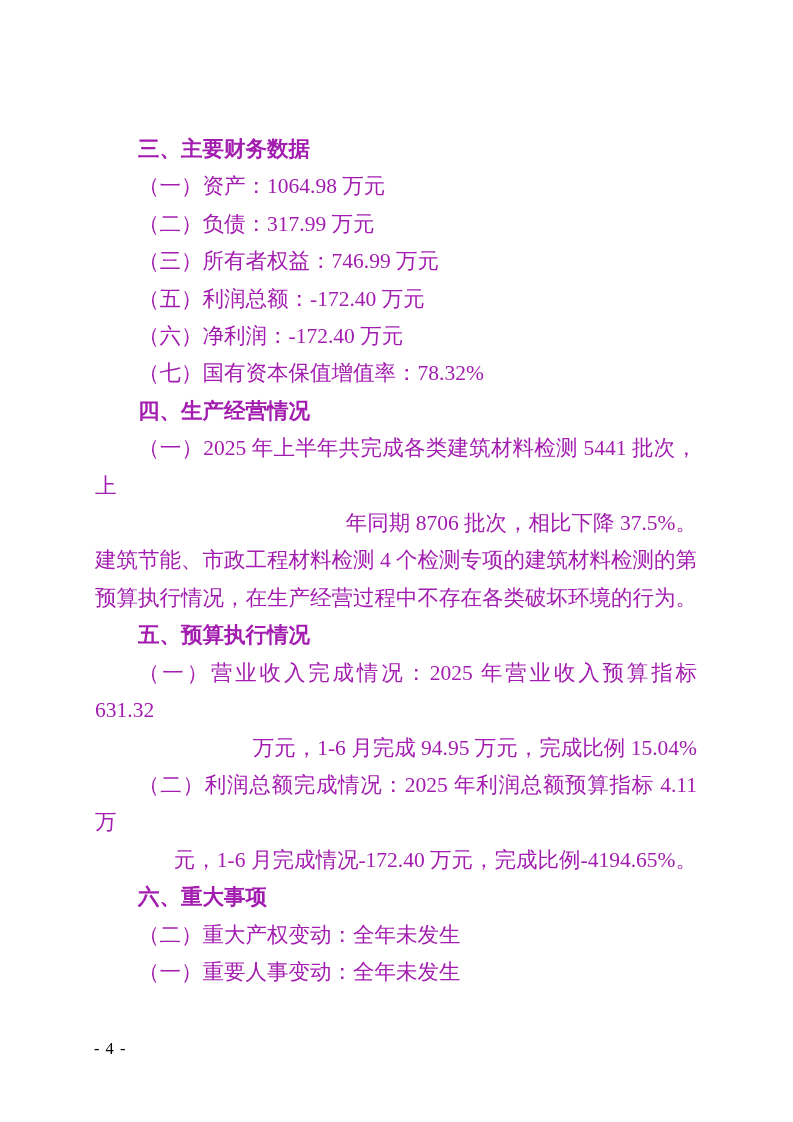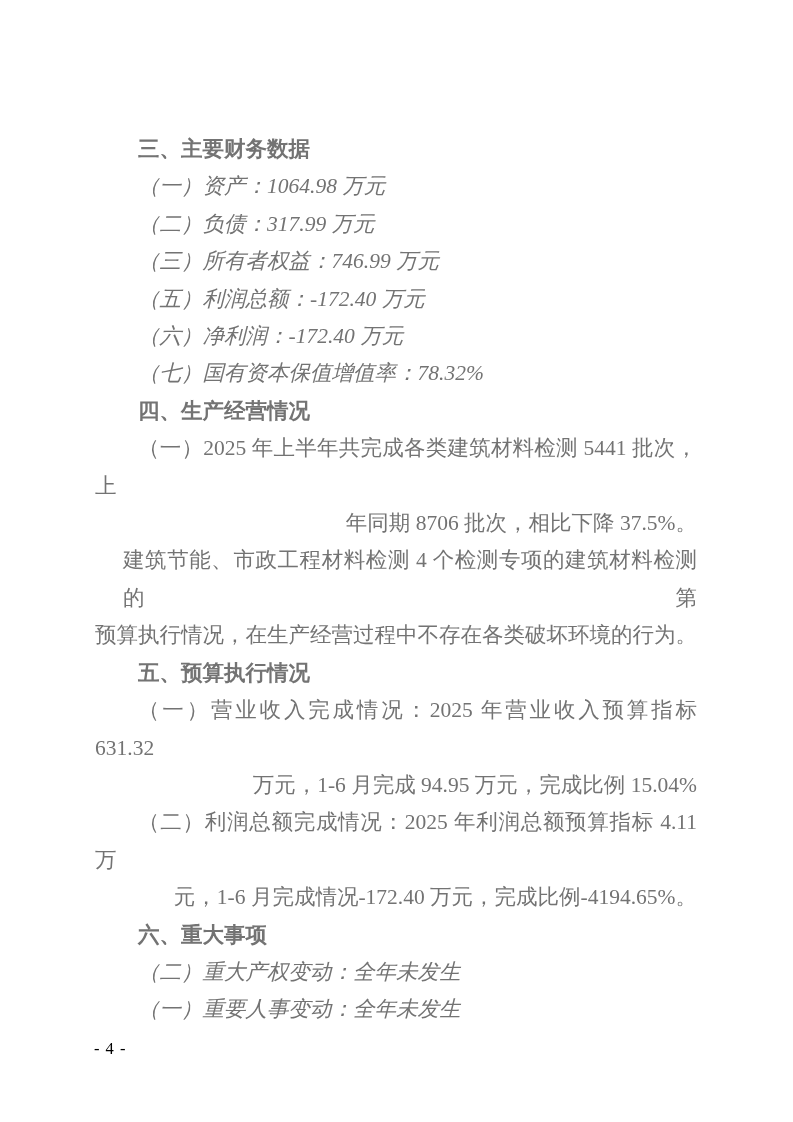--- a/index.html
+++ b/index.html
@@ -25,40 +25,38 @@
   }
   .content {
     position: absolute;
     top: 131px;
     left: 95px;
     width: 602px;
   }
   .line {
     font-size: 21.5px;
     line-height: 37.4px;
-    color: #737373;
+    color: #a21caf;
   }
   .heading {
     font-family: "Liberation Sans", "DejaVu Sans", sans-serif;
     font-weight: 700;
     text-indent: 2em;
   }
   .item {
     text-indent: 2em;
-    font-style: italic;
   }
   .wrap-first {
     text-indent: 2em;
     text-align: justify;
     text-align-last: justify;
   }
   .wrap-mid {
     text-align: justify;
     text-align-last: justify;
-    margin-left: 28px;
   }
   .wrap-last {
     text-align: right;
   }
   .footer {
     position: absolute;
     left: 94px;
     top: 1039px;
     font-size: 16.5px;
     line-height: 20px;

